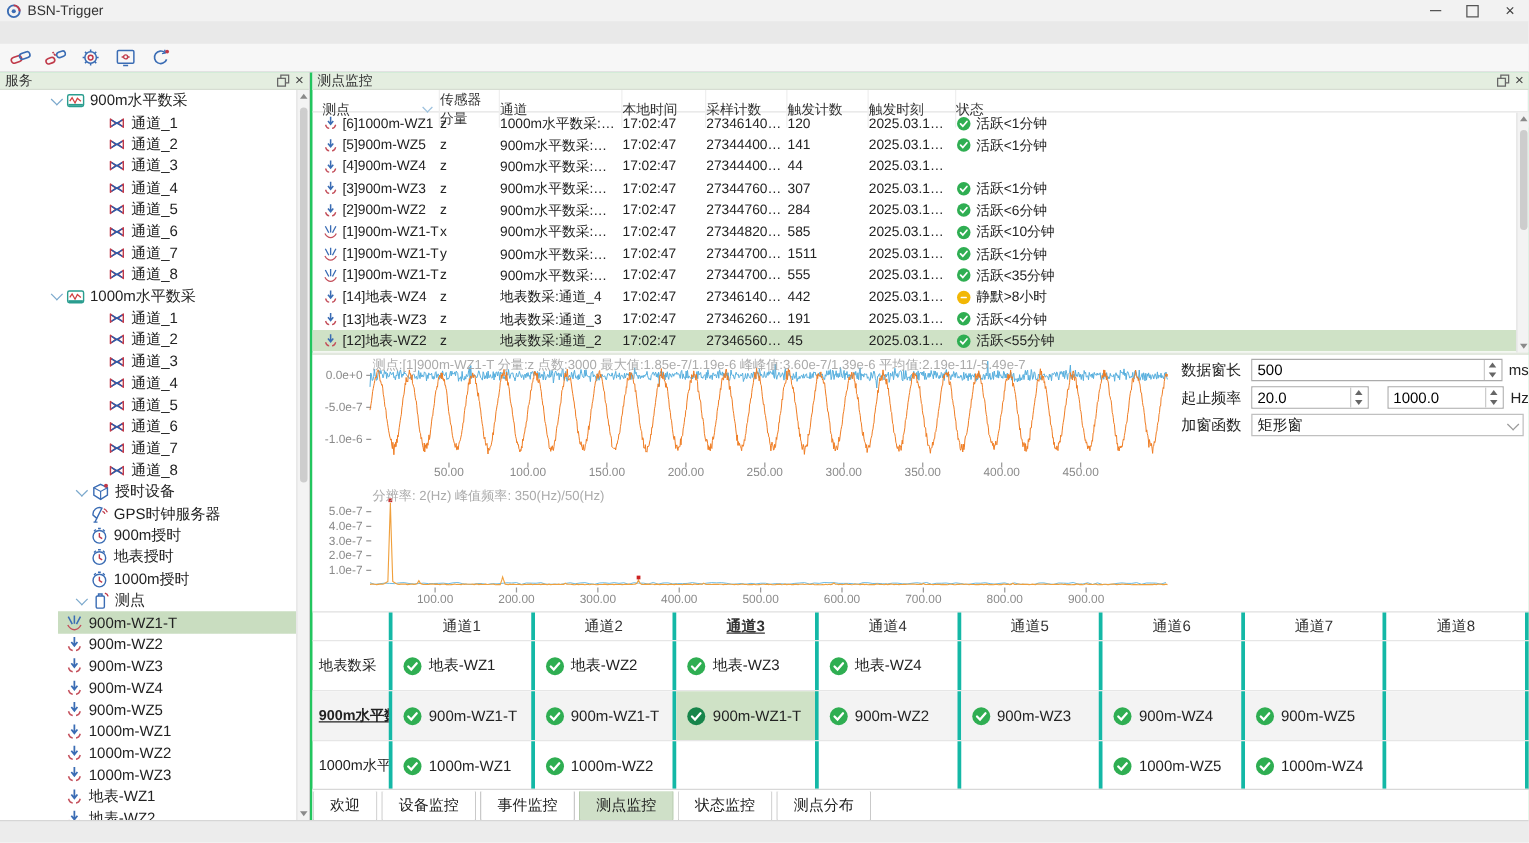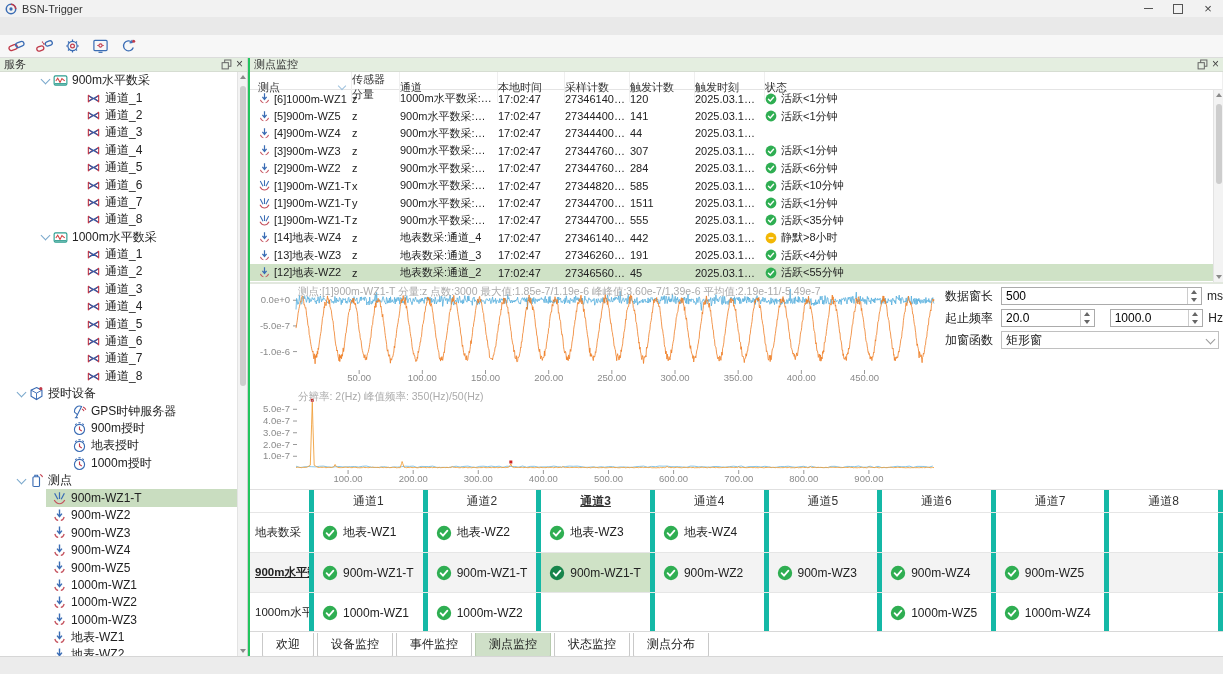--- a/index.html
+++ b/index.html
@@ -33,21 +33,21 @@
                 align-items:center;padding:0 4px;font-size:11px;color:#333;box-sizing:border-box;}
   .ph-title{flex:1;}
   .ph-icons{display:flex;align-items:center;gap:4px;}
   .ph-float{width:11px;height:11px;cursor:pointer;}
   .ph-x{font-size:12px;line-height:11px;color:#444;cursor:pointer;}
 
   #left-panel{position:absolute;left:0;top:0;width:248px;height:598px;background:#fff;
               border-right:1px solid #cfcfcf;box-sizing:border-box;}
   #tree{position:absolute;left:0;top:14px;right:10px;bottom:0;overflow:hidden;}
   .titem{height:17.4px;display:flex;align-items:center;gap:4px;white-space:nowrap;cursor:pointer;font-size:12px;}
-  .titem.lv1{padding-left:18px;}
+  .titem.lv1{padding-left:30px;margin-left:32px;}
   .titem.lv2{padding-left:42px;}
   .titem.lv3{padding-left:86px;}
   .titem.lv4{padding-left:72px;}
   .titem.lv5{padding-left:52px;}
   .titem.sel{background:linear-gradient(to right,transparent 46px,#c9ddc0 46px);}
   .chev{width:6px;height:6px;border-right:1.6px solid #7aa8cc;border-bottom:1.6px solid #7aa8cc;
         transform:rotate(45deg);margin-top:-3px;flex:none;}
   .ticon{width:15px;height:15px;flex:none;}
   .tlabel{color:#222;}
 
@@ -111,32 +111,32 @@
   .selectbox{position:relative;height:18px;border:1px solid #c0c0c0;background:#fff;flex:none;
              display:flex;align-items:center;padding-left:4px;box-sizing:border-box;cursor:pointer;}
   .selarrow{position:absolute;right:4px;top:6px;width:6px;height:6px;border-right:1.4px solid #9a9a9a;
             border-bottom:1.4px solid #9a9a9a;transform:rotate(45deg);margin-top:-2px;}
 
   
   #gridwrap{position:absolute;left:0;top:431px;width:973px;height:142px;border-top:1px solid #e0e0e0;box-sizing:border-box;}
   .grow{display:grid;grid-template-columns:64px repeat(8,1fr);border-bottom:1px solid #e6e6e6;}
   .grow.ghead{height:22px;}
   .grow:not(.ghead){height:39px;}
-  .gcell{display:flex;align-items:center;border-right:5px solid #14b8a6;padding-left:8px;
+  .gcell{display:flex;align-items:center;border-right:3px solid #14b8a6;padding-left:8px;
          box-sizing:border-box;font-size:12px;overflow:hidden;white-space:nowrap;gap:5px;}
   .ghead .gcell{justify-content:center;padding-left:0;color:#333;}
   .glabel{padding-left:5px;font-size:11.5px;}
   .bold{font-weight:bold;text-decoration:underline;}
   .grow.shaded .gcell{background:#f3f3f3;}
   .gcell.gsel{background:#cfe2c6 !important;}
   .gicon{width:16px;height:16px;flex:none;}
 
   
   #tabbar{position:absolute;left:0;top:573px;width:973px;height:25px;border-top:1px solid #d8d8d8;
-          display:flex;align-items:flex-start;padding-left:12px;box-sizing:border-box;background:#fff;}
+          display:flex;align-items:flex-start;padding-left:0;box-sizing:border-box;background:#fff;}
   .tab{margin-top:1px;padding:3px 13px 4px;border:1px solid #c9c9c9;border-top:none;background:#fff;
        font-size:12px;color:#222;cursor:pointer;border-radius:0 0 3px 3px;margin-right:3px;}
   .tab.active{background:#cfe0c8;border-color:#b7cbae;}
 
   #statusbar{position:absolute;left:0;top:656px;width:100%;height:18px;background:#ececec;
              border-top:1px solid #d6d6d6;box-sizing:border-box;}
 </style>
 </head>
 <body>
 

